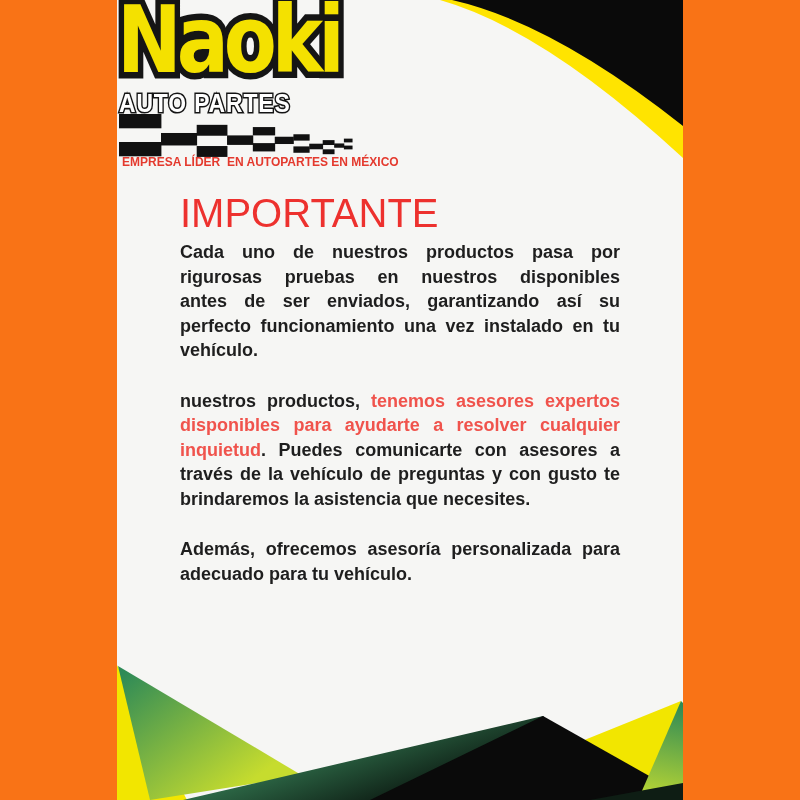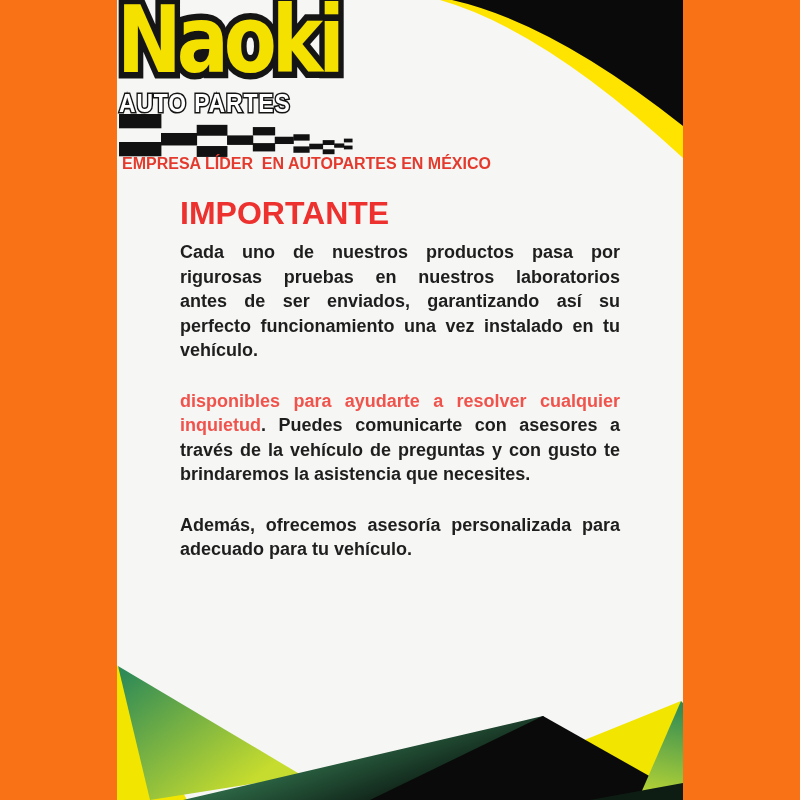--- a/index.html
+++ b/index.html
@@ -31,27 +31,27 @@
     white-space:nowrap;
   }
   .logo-sub .stroke{
     position:absolute;left:0;top:0;
     -webkit-text-stroke:3.2px #141414;color:#141414;
   }
   .logo-sub .fill{position:relative;color:#ffffff;}
   .flag-svg{position:absolute;left:1px;top:112px;}
   .tagline{
     position:absolute;left:5px;top:155px;
-    font-weight:bold;font-size:16px;color:#e43a2e;
+    font-weight:bold;font-size:12px;color:#e43a2e;
     white-space:pre;letter-spacing:0px;
   }
   
   .heading{
     position:absolute;left:63px;top:196px;
-    font-weight:bold;font-size:32px;line-height:34px;letter-spacing:0px;
+    font-weight:normal;font-size:40px;line-height:34px;letter-spacing:0px;
     color:#ed312e;
   }
   .body-text{
     position:absolute;left:63px;top:240px;width:440px;
     font-weight:bold;font-size:18px;line-height:24.5px;color:#1e1e1e;
   }
   .para{margin:0 0 26px 0;}
   .line{text-align:justify;text-align-last:justify;}
   .line.last{text-align-last:left;}
   .seg-red{color:#f0534c;}
@@ -118,26 +118,27 @@
           <rect x="224.88" y="26.63" width="8.67" height="3.78" fill="#111111"></rect>
           <rect x="224.88" y="33.59" width="8.67" height="3.78" fill="#111111"></rect>
         </g>
     </svg>
     <div class="tagline">EMPRESA LÍDER  EN AUTOPARTES EN MÉXICO</div>
 
     <div class="heading">IMPORTANTE</div>
     <div class="body-text">
         <div class="para">
           <div class="line"><span class="seg-dark">Cada uno de nuestros productos pasa por</span></div>
-          <div class="line"><span class="seg-dark">rigurosas pruebas en nuestros laboratorios</span></div>
+          <div class="line"><span class="seg-dark">rigurosas pruebas en nuestros disponibles</span></div>
           <div class="line"><span class="seg-dark">antes de ser enviados, garantizando así su</span></div>
           <div class="line"><span class="seg-dark">perfecto funcionamiento una vez instalado en tu</span></div>
           <div class="line last"><span class="seg-dark">vehículo.</span></div>
         </div>
         <div class="para">
+          <div class="line"><span class="seg-dark">nuestros productos, </span><span class="seg-red">tenemos asesores expertos</span></div>
           <div class="line"><span class="seg-red">disponibles para ayudarte a resolver cualquier</span></div>
           <div class="line"><span class="seg-red">inquietud</span><span class="seg-dark">. Puedes comunicarte con asesores a</span></div>
           <div class="line"><span class="seg-dark">través de la vehículo de preguntas y con gusto te</span></div>
           <div class="line last"><span class="seg-dark">brindaremos la asistencia que necesites.</span></div>
         </div>
         <div class="para">
           <div class="line"><span class="seg-dark">Además, ofrecemos asesoría personalizada para</span></div>
           <div class="line last"><span class="seg-dark">adecuado para tu vehículo.</span></div>
         </div>
       </div>

